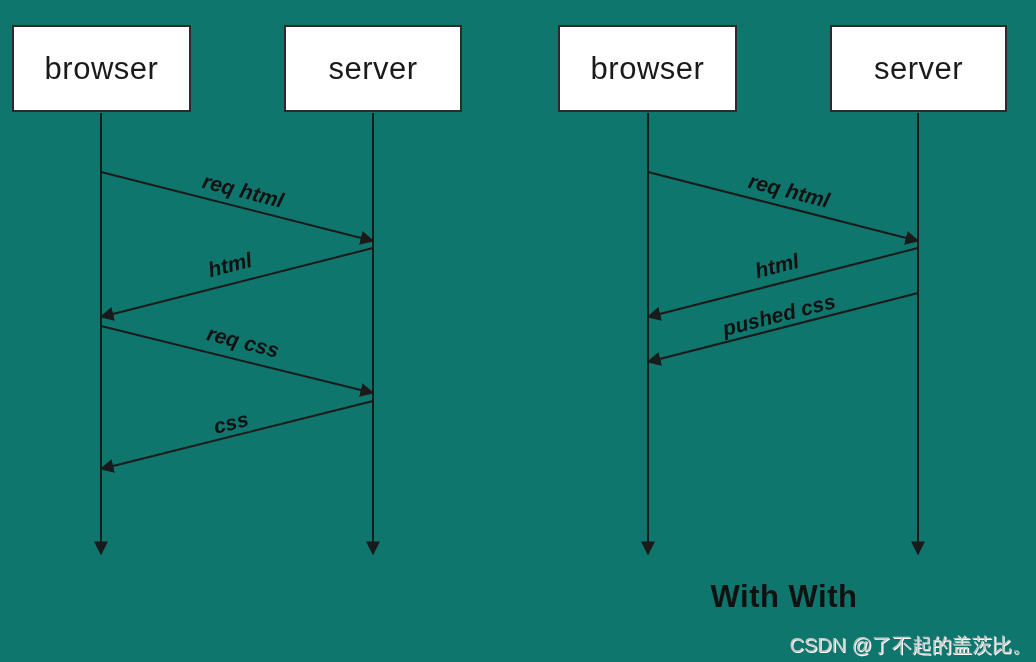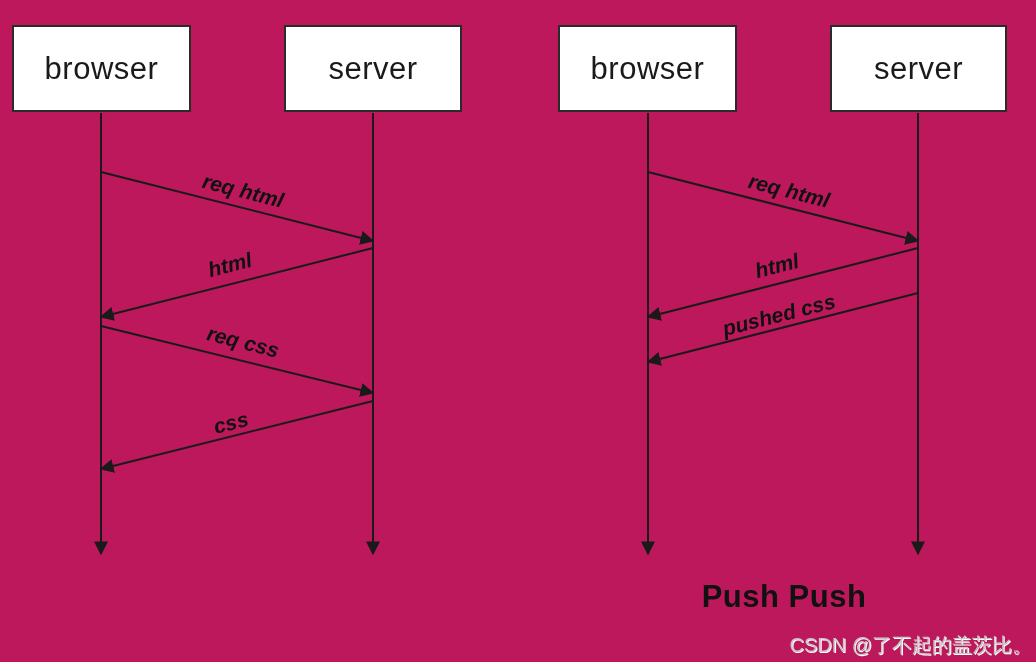--- a/index.html
+++ b/index.html
@@ -4,21 +4,21 @@
 <style>
   html, body {
     margin: 0;
     padding: 0;
     background: #ffffff;
   }
   .canvas {
     position: relative;
     width: 1036px;
     height: 662px;
-    background: #be185d;
+    background: #0f766e;
     font-family: "Liberation Sans", sans-serif;
     overflow: hidden;
   }
   .lines-svg {
     position: absolute;
     left: 0;
     top: 0;
   }
   .actor-box {
     position: absolute;
@@ -105,17 +105,17 @@
 
   <div class="msg-label down" style="left:243px; top:191px;">req html</div>
   <div class="msg-label up" style="left:230px; top:265px;">html</div>
   <div class="msg-label down" style="left:243px; top:342px;">req css</div>
   <div class="msg-label up" style="left:231px; top:423px;">css</div>
 
   <div class="msg-label down" style="left:789px; top:191px;">req html</div>
   <div class="msg-label up" style="left:777px; top:266px;">html</div>
   <div class="msg-label up" style="left:779px; top:315px;">pushed css</div>
 
-  <div class="diagram-title" style="left:784px; top:597px;">Push Push</div>
+  <div class="diagram-title" style="left:784px; top:597px;">With With</div>
 
   <div class="watermark">CSDN @了不起的盖茨比。</div>
 
 </div>
 
 </body></html>

